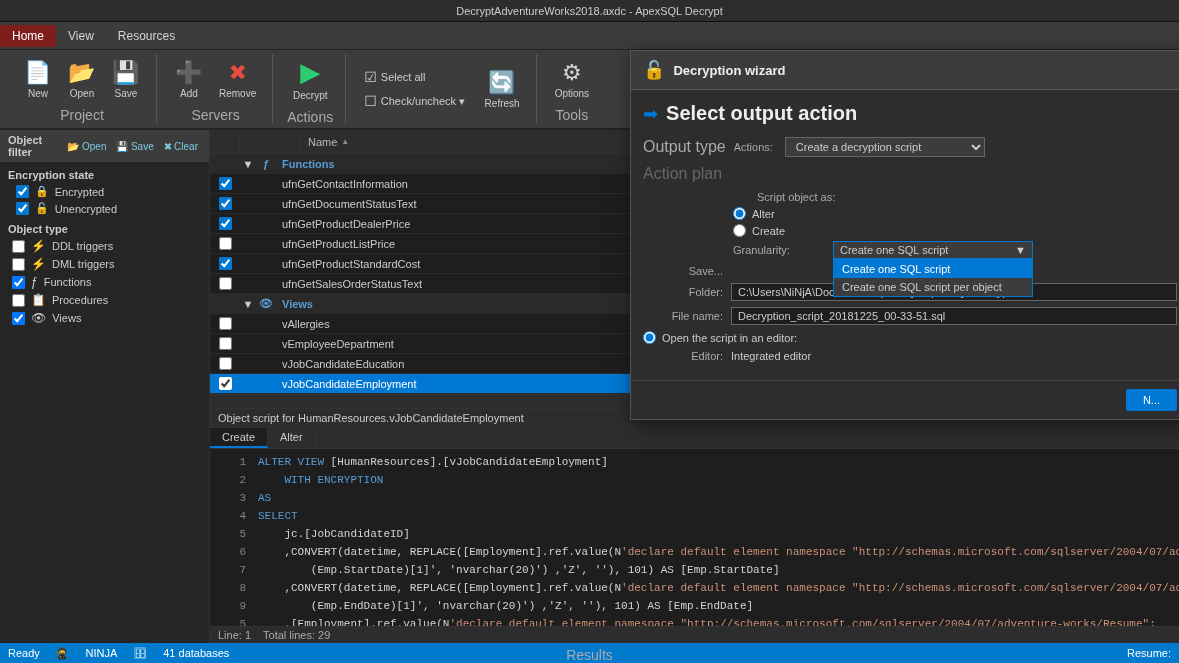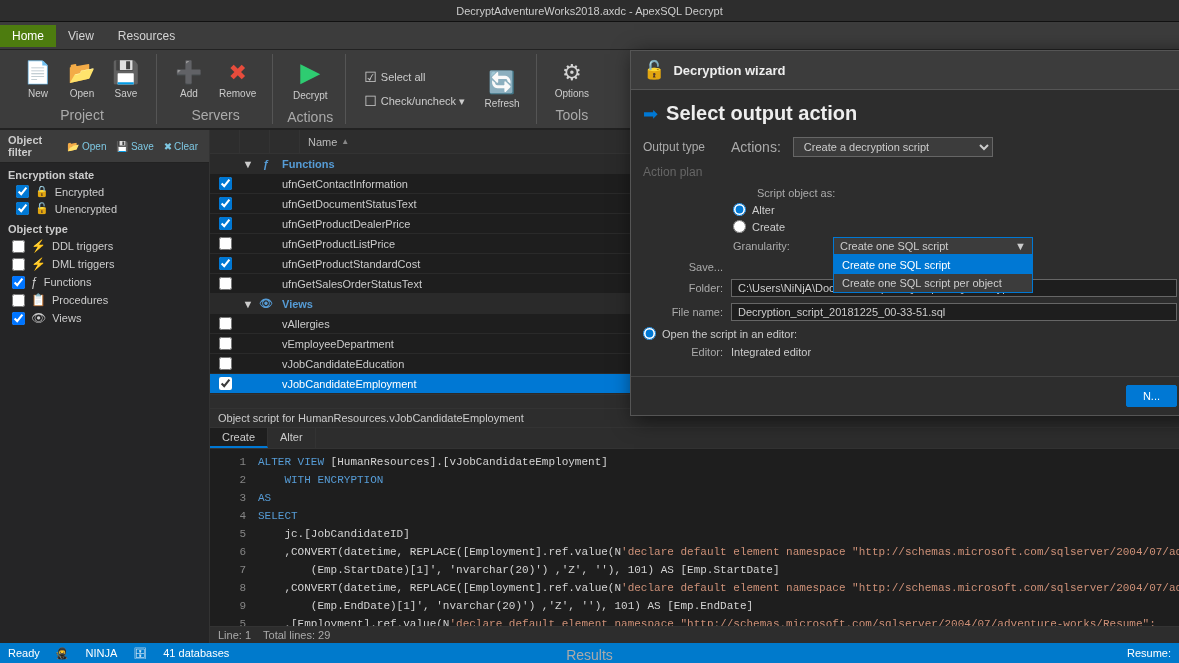--- a/index.html
+++ b/index.html
@@ -25,21 +25,21 @@
       align-items: center;
       border-bottom: 1px solid #222;
     }
     .menu-item {
       padding: 4px 12px;
       font-size: 12px;
       color: #d4d4d4;
       cursor: pointer;
     }
     .menu-item.active {
-      background: #4d7c0f;
+      background: #7f1d1d;
       color: white;
     }
 
     
     .toolbar {
       background: #3c3c3c;
       height: 80px;
       display: flex;
       align-items: center;
       padding: 4px 8px;
@@ -320,21 +320,21 @@
     }
     .step-title { font-size: 20px; font-weight: bold; color: #eee; }
 
     .wizard-row {
       display: flex;
       align-items: center;
       margin-bottom: 8px;
       gap: 8px;
     }
     .wizard-label {
-      font-size: 12px;
+      font-size: 16px;
       color: #aaa;
       min-width: 80px;
     }
     .wizard-select {
       background: #3c3c3c;
       border: 1px solid #666;
       color: #ccc;
       font-size: 11px;
       padding: 2px 6px;
       width: 200px;
@@ -833,21 +833,21 @@
     <span class="wizard-title">Decryption wizard</span>
   </div>
   <div class="wizard-body">
     <div class="wizard-step">
       <span style="color:#0078d4;font-size:18px;">➡</span>
       <span class="step-title">Select output action</span>
     </div>
 
     <div class="wizard-row">
       <span class="wizard-label">Output type</span>
-      <span style="color:#aaa;margin-right:4px;font-size:14px;">Actions:</span>
+      <span style="color:#aaa;margin-right:4px;font-size:11px;">Actions:</span>
       <select class="wizard-select">
         <option>Create a decryption script</option>
       </select>
     </div>
 
     <div class="wizard-row">
       <span class="wizard-label" style="color:#666;">Action plan</span>
     </div>
 
     <div style="margin-left:114px;margin-bottom:4px;font-size:11px;color:#aaa;">Script object as:</div>

